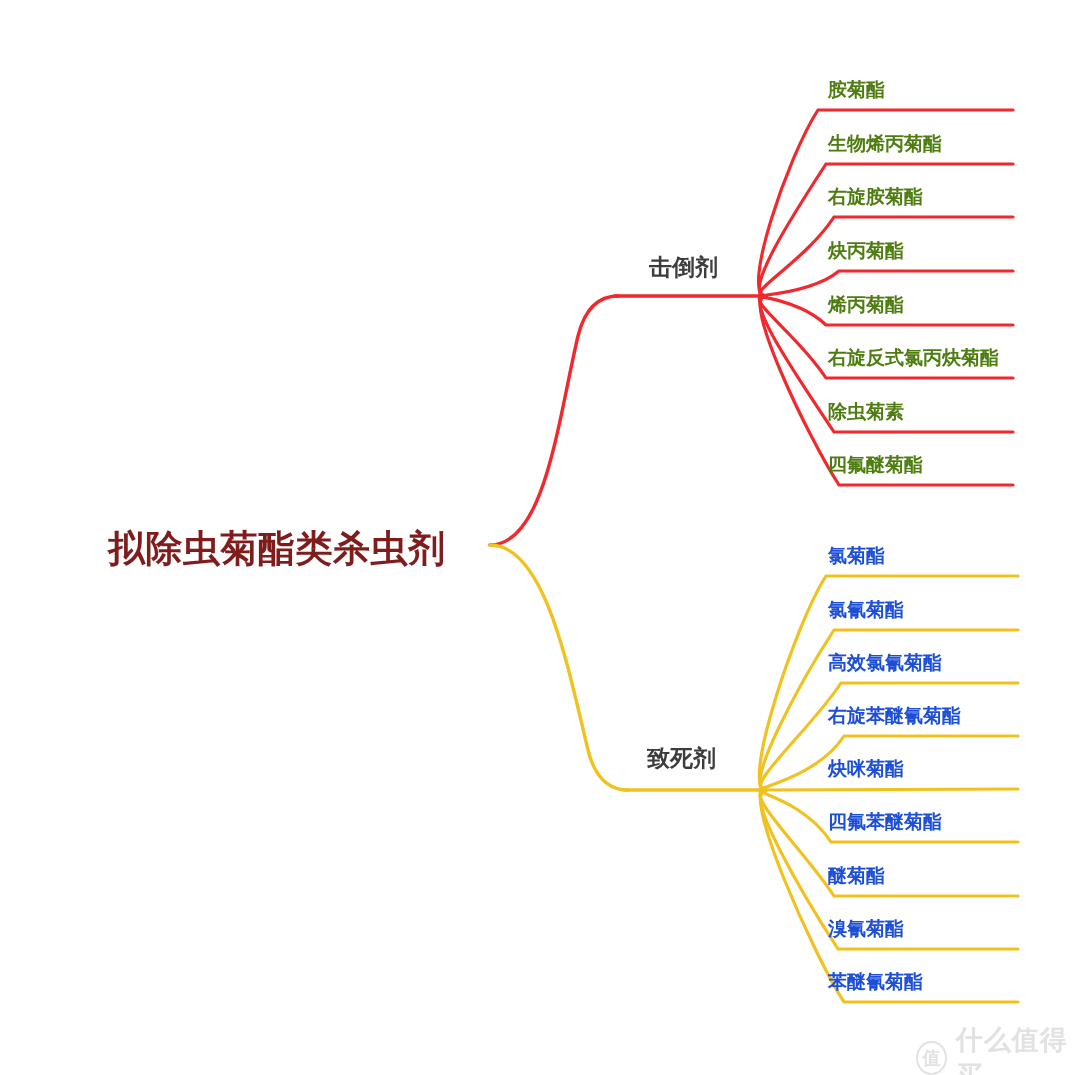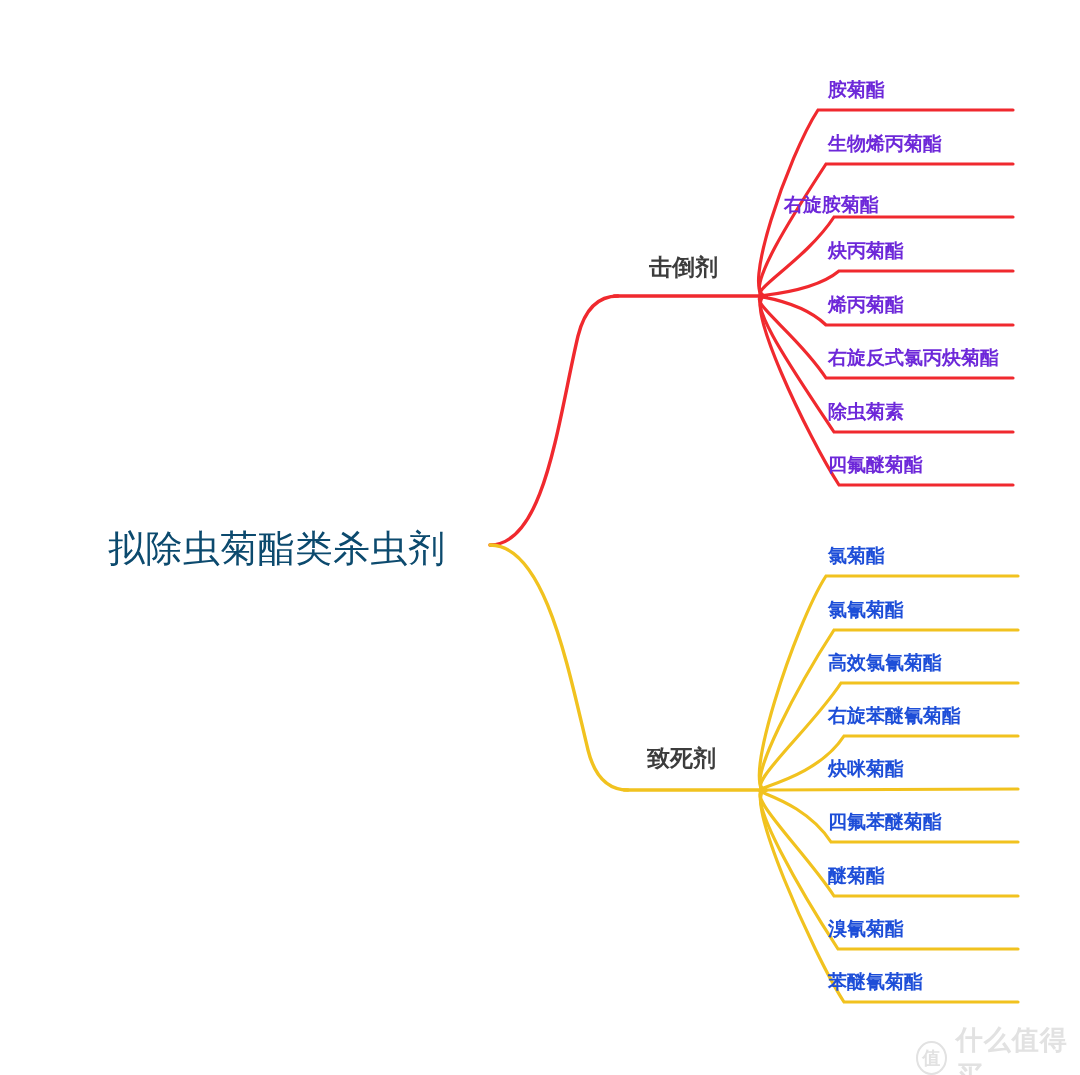--- a/index.html
+++ b/index.html
@@ -20,42 +20,42 @@
     position: absolute;
     left: 0;
     top: 0;
     width: 1080px;
     height: 1075px;
     pointer-events: none;
   }
   .node-root {
     position: absolute;
     font-size: 37px;
-    font-weight: normal;
-    color: #0c4a6e;
+    font-weight: bold;
+    color: #7f1d1d;
     letter-spacing: 0.5px;
     white-space: nowrap;
     line-height: 1;
   }
   .node-branch {
     position: absolute;
     font-size: 23px;
     font-weight: bold;
     color: #3c3c3c;
     white-space: nowrap;
     line-height: 1;
   }
   .node-leaf {
     position: absolute;
     font-size: 19px;
     font-weight: bold;
     white-space: nowrap;
     line-height: 1;
   }
-  .leaf-red  { color: #6d28d9; }
+  .leaf-red  { color: #4d7c0f; }
   .leaf-gold { color: #1d4ed8; }
   .watermark {
     position: absolute;
     display: flex;
     align-items: center;
     gap: 9px;
     color: #e2e2e2;
     user-select: none;
   }
   .watermark .wm-badge {
@@ -107,21 +107,21 @@
 
   <div class="node-root" style="left:108px; top:530px;">拟除虫菊酯类杀虫剂</div>
 
   <div class="node-branch" style="left:649px; top:256px;">击倒剂</div>
 
   <div class="node-branch" style="left:647px; top:747px;">致死剂</div>
 
   <div id="leaf-layer">
       <div class="node-leaf leaf-red" style="left: 828px; top: 80px;">胺菊酯</div>
       <div class="node-leaf leaf-red" style="left: 828px; top: 134px;">生物烯丙菊酯</div>
-      <div class="node-leaf leaf-red" style="left: 784px; top: 187px; margin-top: 8px;">右旋胺菊酯</div>
+      <div class="node-leaf leaf-red" style="left: 828px; top: 187px;">右旋胺菊酯</div>
       <div class="node-leaf leaf-red" style="left: 828px; top: 241px;">炔丙菊酯</div>
       <div class="node-leaf leaf-red" style="left: 828px; top: 295px;">烯丙菊酯</div>
       <div class="node-leaf leaf-red" style="left: 828px; top: 348px;">右旋反式氯丙炔菊酯</div>
       <div class="node-leaf leaf-red" style="left: 828px; top: 402px;">除虫菊素</div>
       <div class="node-leaf leaf-red" style="left: 828px; top: 455px;">四氟醚菊酯</div>
       <div class="node-leaf leaf-gold" style="left: 828px; top: 546px;">氯菊酯</div>
       <div class="node-leaf leaf-gold" style="left: 828px; top: 600px;">氯氰菊酯</div>
       <div class="node-leaf leaf-gold" style="left: 828px; top: 653px;">高效氯氰菊酯</div>
       <div class="node-leaf leaf-gold" style="left: 828px; top: 706px;">右旋苯醚氰菊酯</div>
       <div class="node-leaf leaf-gold" style="left: 828px; top: 759px;">炔咪菊酯</div>

